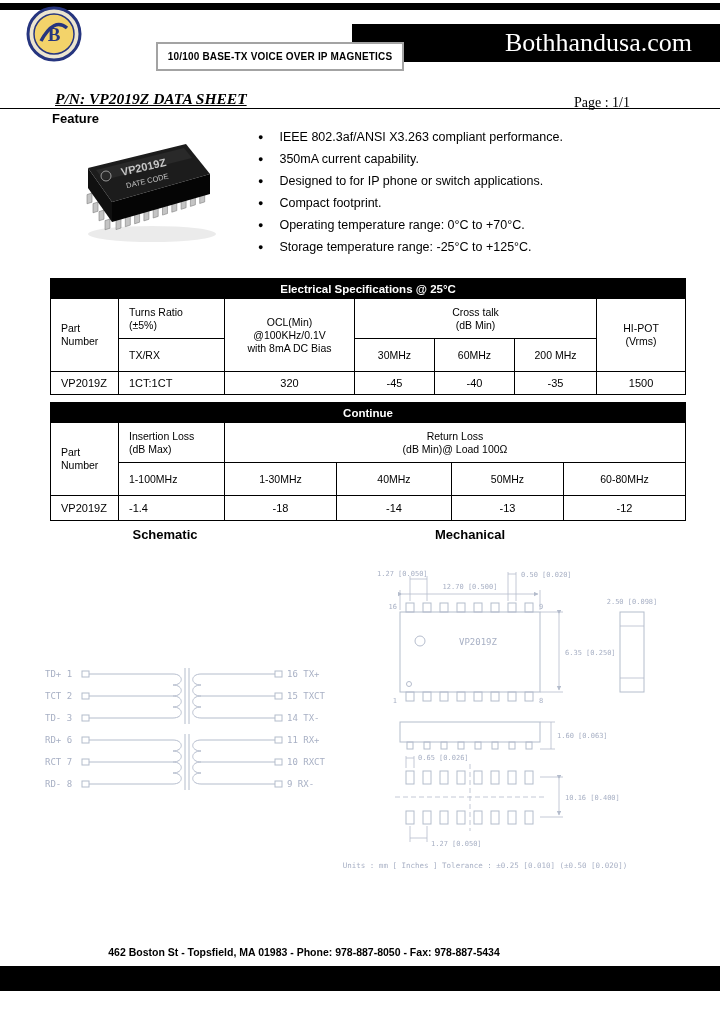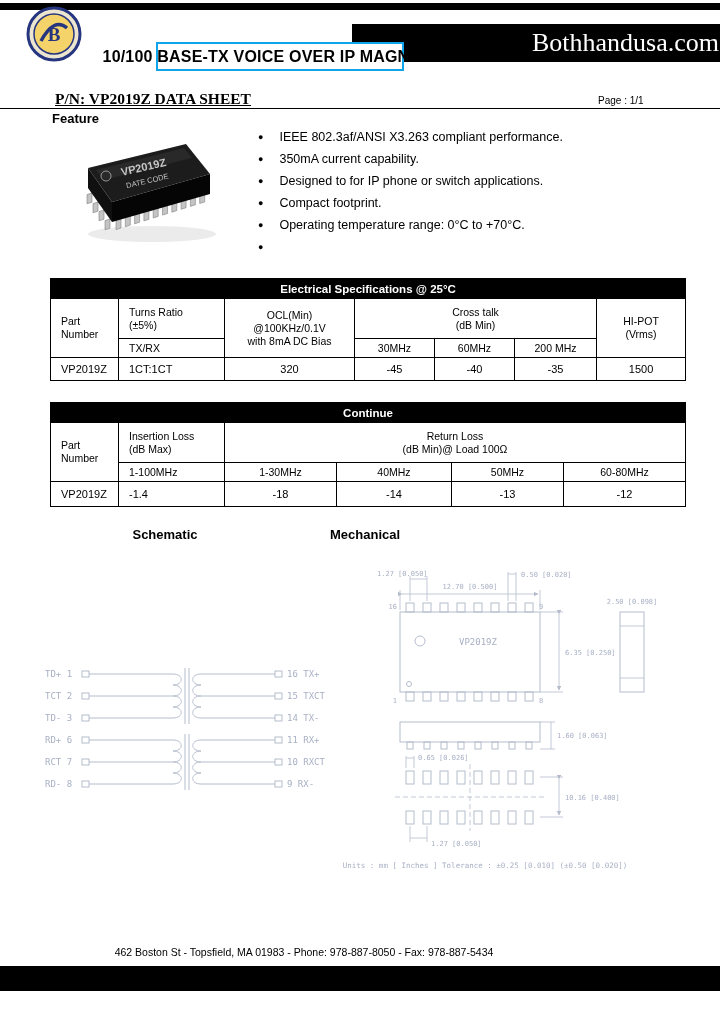--- a/index.html
+++ b/index.html
@@ -4,58 +4,58 @@
 <style>
   * { margin:0; padding:0; box-sizing:border-box; }
   html,body { width:720px; }
   body { height:1012px; position:relative; background:#fff; color:#000;
          font-family:"Liberation Sans", sans-serif; overflow:hidden; }
   .abs { position:absolute; }
 
   .top-strip { left:0; top:3px; width:720px; height:7px; background:#000; }
   .logo { left:26px; top:6px; width:56px; height:56px; }
   .banner { left:352px; top:24px; width:368px; height:38px; background:#000; color:#fff;
-            display:flex; align-items:center; justify-content:flex-end; padding-right:1px;
+            display:flex; align-items:center; justify-content:flex-end; padding-right:28px;
             font-family:"Liberation Serif", serif; font-size:26px; }
-  .cat-box { left:156px; top:42px; width:248px; height:29px; background:#fff; border:2px solid #0ea5e9;
-             display:flex; align-items:center; justify-content:center; font-size:16px; font-weight:bold;
+  .cat-box { left:156px; top:42px; width:248px; height:29px; background:#fff; border:2px solid #a3a3a3;
+             display:flex; align-items:center; justify-content:center; font-size:10px; font-weight:bold;
              letter-spacing:0.2px; white-space:nowrap; }
   .pn-title { left:55px; top:90px; font-family:"Liberation Serif", serif; font-weight:bold;
-              font-size:15.5px; text-decoration:underline; }
-  .page-no { left:598px; top:95px; font-size:10px; }
+              font-size:15.5px; text-decoration:underline;font-style:italic; }
+  .page-no { left:574px; top:95px; font-size:14px;font-family:Liberation Serif, serif; }
   .rule { left:0; top:108px; width:720px; height:1px; background:#000; }
   .feature-h { left:52px; top:111px; font-size:13px; font-weight:bold; }
 
   .chip { left:66px; top:128px; width:172px; height:122px; }
 
   .features { left:258px; top:130px; width:440px; list-style:none; }
   .features li { display:flex; align-items:flex-start; margin-bottom:7px; font-size:12.5px; line-height:15px; }
   .features .blt { font-size:9px; margin-right:16px; line-height:15px; }
 
   table.tbl { position:absolute; border-collapse:collapse; table-layout:fixed; font-size:10.5px;padding-left:15px; }
   .tbl td, .tbl th { border:1px solid #000; text-align:center; vertical-align:middle; padding:1px 3px; }
   .tbl .ttl { background:#000; color:#fff; font-weight:bold; font-size:11.5px; height:20px; }
   .tbl .ln { display:block; line-height:13px; }
   .tbl .tl { text-align:left; padding-left:10px; }
   .t1 { left:50px; top:278px; width:635px; }
   .t2 { left:50px; top:402px; width:635px; }
   .rA td { height:40px; } .rA td.sp { height:auto; }
-  .rB td { height:19px; }
+  .rB td { height:33px; }
   .rC td { height:23px; font-size:11px; }
   .t2 .rC td { height:25px; }
 
   .sch-h { left:20px; top:527px; width:290px; text-align:center; font-size:13px; font-weight:bold; }
-  .mech-h { left:330px; top:527px; width:280px; text-align:left; font-size:13px; font-weight:bold; }
+  .mech-h { left:330px; top:527px; width:280px; text-align:center; font-size:13px; font-weight:bold; }
 
   .draw-svg { left:35px; top:546px; width:655px; height:395px; opacity:0.85; }
   .draw-svg .ln  { stroke:#a8b1c4; fill:none; stroke-width:1; }
   .draw-svg .lnt { stroke:#a8b1c4; fill:none; stroke-width:0.8; }
   .draw-svg text { fill:#98a2ba; stroke:none; font-family:"DejaVu Sans Mono", monospace; }
 
-  .footer-text { left:0; top:946px; width:608px; text-align:center; font-size:10.5px; }
+  .footer-text { left:0; top:946px; width:608px; text-align:center; font-size:10.5px;font-weight:bold; }
   .footer-bar { left:0; top:966px; width:720px; height:25px; background:#000; }
 </style>
 </head>
 <body>
 
 <div class="abs top-strip"></div>
 
 <div class="abs logo">
   <svg viewBox="0 0 56 56" width="56" height="56">
     <circle cx="28" cy="28" r="26" fill="#ece5d0" stroke="#26357f" stroke-width="3"></circle>
@@ -130,20 +130,21 @@
   <li>
       <span class="blt">●</span>
       <span>Compact footprint.</span>
     </li>
   <li>
       <span class="blt">●</span>
       <span>Operating temperature range: 0°C to +70°C.</span>
     </li>
   <li>
       <span class="blt">●</span>
+      <span>Storage temperature range: -25°C to +125°C.</span>
     </li>
 </ul>
 
 <table class="tbl t1">
   <colgroup>
     <col style="width:68px">
       <col style="width:106px">
       <col style="width:130px">
     <col style="width:80px">
       <col style="width:80px">

